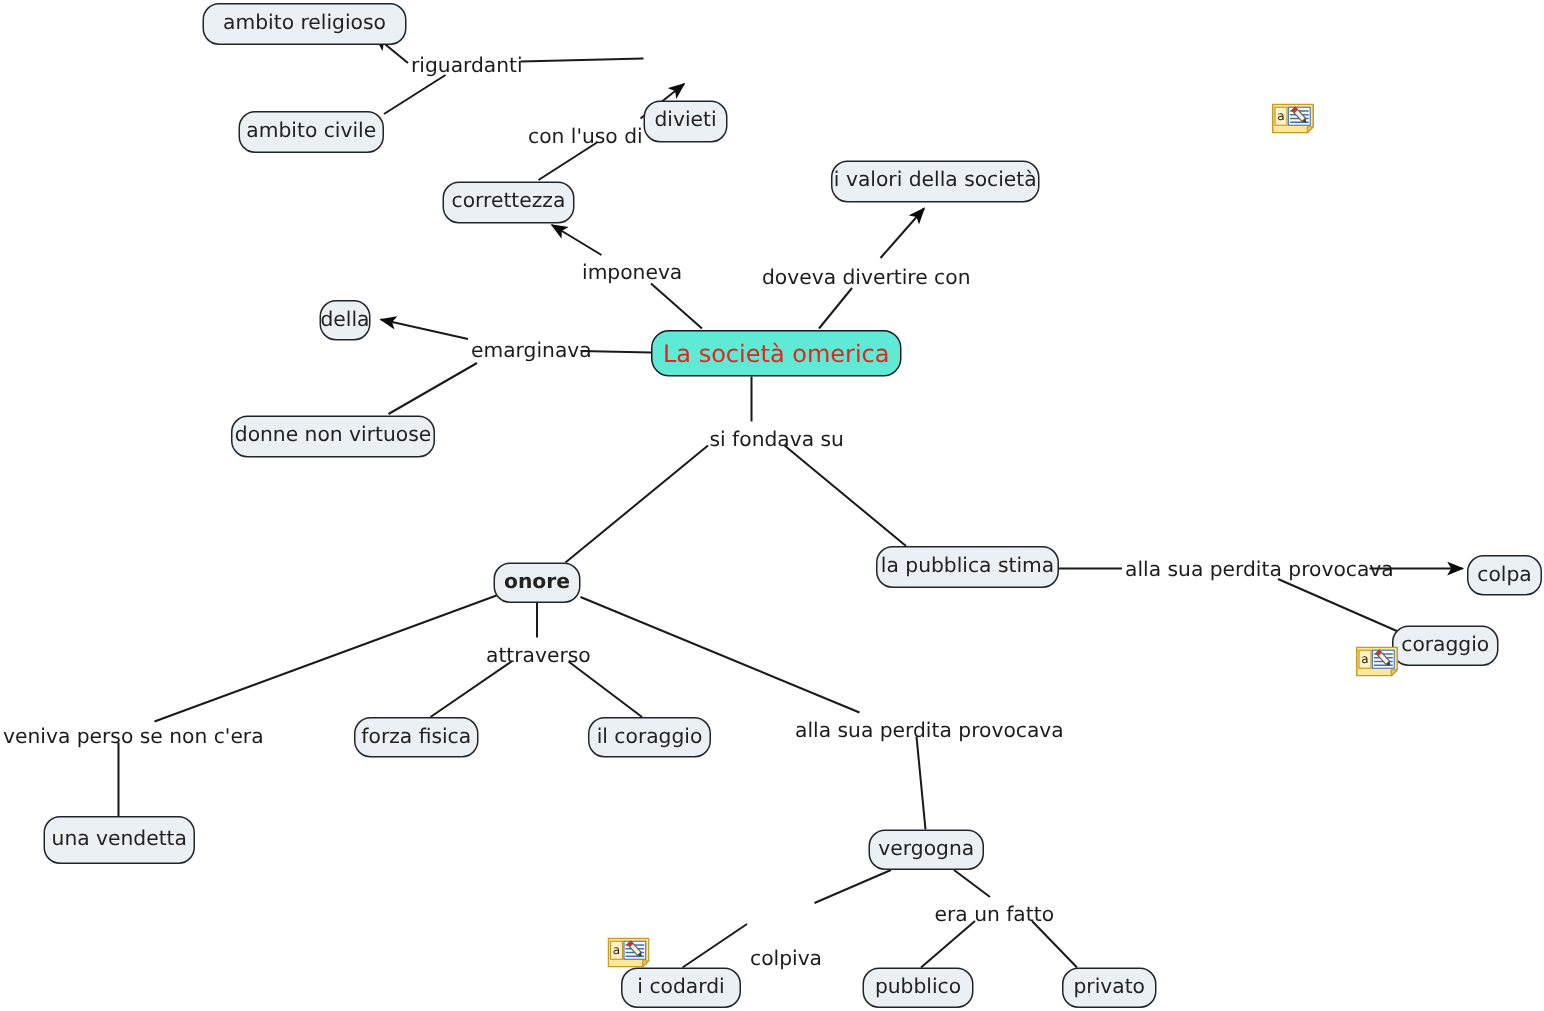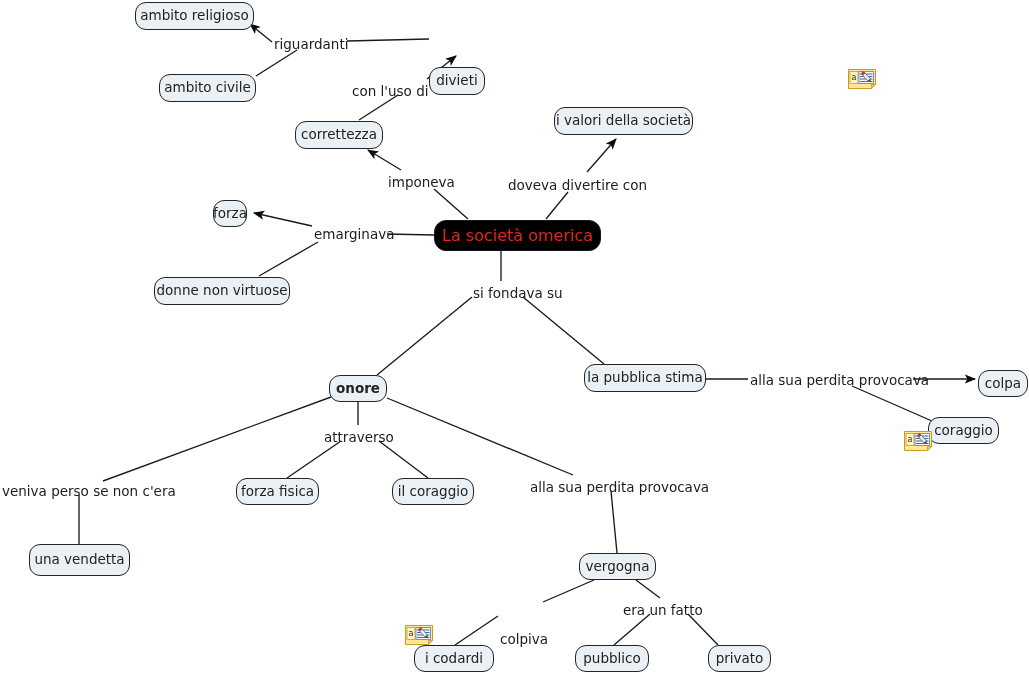--- a/index.html
+++ b/index.html
@@ -36,21 +36,21 @@
     font-size: 13.5px;
     line-height: 1;
     display: flex;
     align-items: center;
     justify-content: center;
     white-space: nowrap;
     padding: 0 9px;
     z-index: 3;
   }
   .node.root {
-    background: #000000;
+    background: #5eead4;
     border-color: #15191e;
     color: #e8231b;
     font-size: 16px;
     border-radius: 12px;
   }
   .linklabel {
     position: absolute;
     font-size: 13.5px;
     color: #1c1c1c;
     line-height: 1;
@@ -119,27 +119,27 @@
       <div class="linklabel" style="left: 314px; top: 228px;">emarginava</div>
       <div class="linklabel" style="left: 473px; top: 287px;">si fondava su</div>
       <div class="linklabel" style="left: 750px; top: 374px;">alla sua perdita provocava</div>
       <div class="linklabel" style="left: 324px; top: 431px;">attraverso</div>
       <div class="linklabel" style="left: 2px; top: 485px;">veniva perso se non c'era</div>
       <div class="linklabel" style="left: 530px; top: 481px;">alla sua perdita provocava</div>
       <div class="linklabel" style="left: 500px; top: 608px; margin-top: 25px;">colpiva</div>
       <div class="linklabel" style="left: 623px; top: 604px;">era un fatto</div>
     </div>
   <div id="nodes-layer">
-      <div class="node" style="left: 135px; top: 2px; width: 119px; height: 28px;">ambito religioso</div>
+      <div class="node" style="left: 135px; top: 2px; width: 136px; height: 28px;">ambito religioso</div>
       <div class="node" style="left: 159px; top: 74px; width: 97px; height: 28px;">ambito civile</div>
       <div class="node" style="left: 429px; top: 26px; width: 56px; height: 28px; margin-top: 41px;">divieti</div>
       <div class="node" style="left: 295px; top: 121px; width: 88px; height: 28px;">correttezza</div>
       <div class="node" style="left: 554px; top: 107px; width: 139px; height: 28px;">i valori della società</div>
       <div class="node root" style="left: 434px; top: 220px; width: 167px; height: 31px;">La società omerica</div>
-      <div class="node" style="left: 213px; top: 200px; width: 34px; height: 27px;">forza</div>
+      <div class="node" style="left: 213px; top: 200px; width: 34px; height: 27px;">della</div>
       <div class="node" style="left: 154px; top: 277px; width: 136px; height: 28px;">donne non virtuose</div>
       <div class="node" style="left: 329px; top: 375px; width: 58px; height: 27px; font-weight: bold;">onore</div>
       <div class="node" style="left: 584px; top: 364px; width: 122px; height: 28px;">la pubblica stima</div>
       <div class="node" style="left: 978px; top: 370px; width: 50px; height: 27px;">colpa</div>
       <div class="node" style="left: 928px; top: 417px; width: 71px; height: 27px;">coraggio</div>
       <div class="node" style="left: 29px; top: 544px; width: 101px; height: 32px;">una vendetta</div>
       <div class="node" style="left: 236px; top: 478px; width: 83px; height: 27px;">forza fisica</div>
       <div class="node" style="left: 392px; top: 478px; width: 82px; height: 27px;">il coraggio</div>
       <div class="node" style="left: 579px; top: 553px; width: 77px; height: 27px;">vergogna</div>
       <div class="node" style="left: 414px; top: 645px; width: 80px; height: 27px;">i codardi</div>

